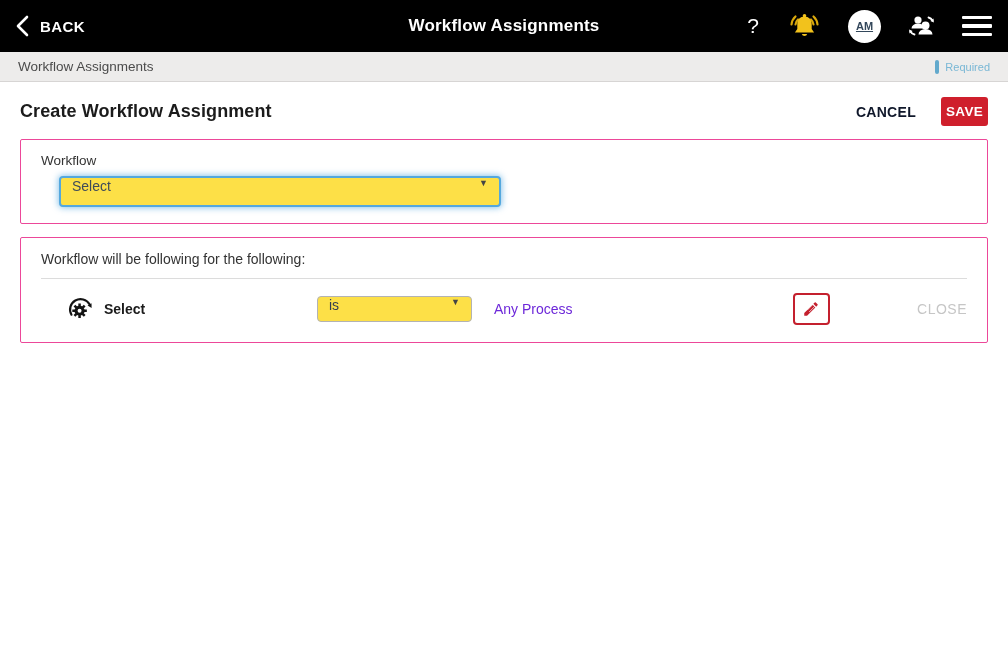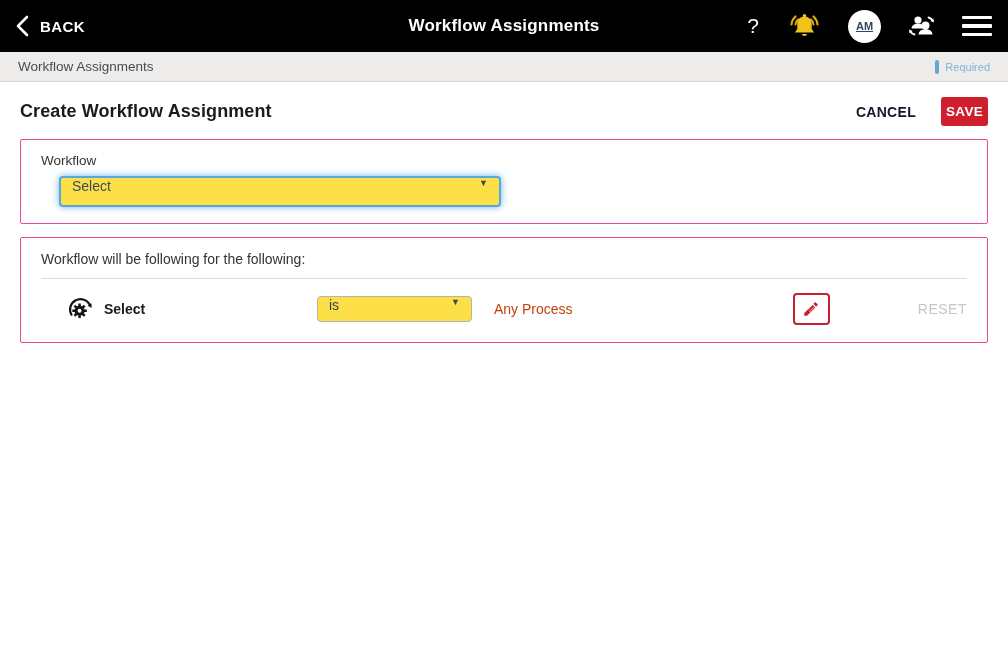--- a/index.html
+++ b/index.html
@@ -53,21 +53,21 @@
                      box-shadow:0 0 6px 1px rgba(84,168,222,.65); }
   .operator-select { width:155px; height:26px; border:1px solid #b3b3b3; border-radius:4px;
                      color:#333f50; }
 
   .panel-heading { font-size:14px; color:#333; padding-bottom:11px; }
   .divider { border-top:1px solid #dcdcdc; }
   .crit-row { display:flex; align-items:center; padding:14px 0 15px; }
   .crit-left { display:flex; align-items:center; flex:0 0 258px; }
   .crit-left svg { margin-left:26px; display:block; }
   .crit-label { font-size:14px; font-weight:700; color:#1b1b1b; margin-left:10px; }
-  .crit-value { font-size:14px; color:#c2410c; margin-left:22px; }
+  .crit-value { font-size:14px; color:#6d28d9; margin-left:22px; }
   .edit-btn { margin-left:220px; width:37px; height:32px; background:#fff;
               border:2px solid #c4202e; border-radius:4px; cursor:pointer;
               display:flex; align-items:center; justify-content:center; }
   .reset-btn { margin-left:auto; font-size:14px; font-weight:500; letter-spacing:.5px;
                color:#c6c6c6; cursor:pointer; }
 </style>
 </head>
 <body>
 
 <header class="app-header">
@@ -183,15 +183,15 @@
     <button class="edit-btn">
       <svg width="18" height="18" viewBox="0 0 24 24">
         <path fill="#c4202e" d="M3 17.25V21h3.75L17.81 9.94l-3.75-3.75L3 17.25zM20.71 7.04a.996.996 0 0 0 0-1.41l-2.34-2.34a.996.996 0 0 0-1.41 0l-1.83 1.83 3.75 3.75 1.83-1.83z"></path>
         <g stroke="#ffffff" stroke-width="0.9">
           <line x1="7" y1="13.5" x2="14.5" y2="6"></line>
           <line x1="9.5" y1="16" x2="17" y2="8.5"></line>
         </g>
       </svg>
     </button>
 
-    <span class="reset-btn">RESET</span>
+    <span class="reset-btn">CLOSE</span>
   </div>
 </section>
 
 </body></html>

